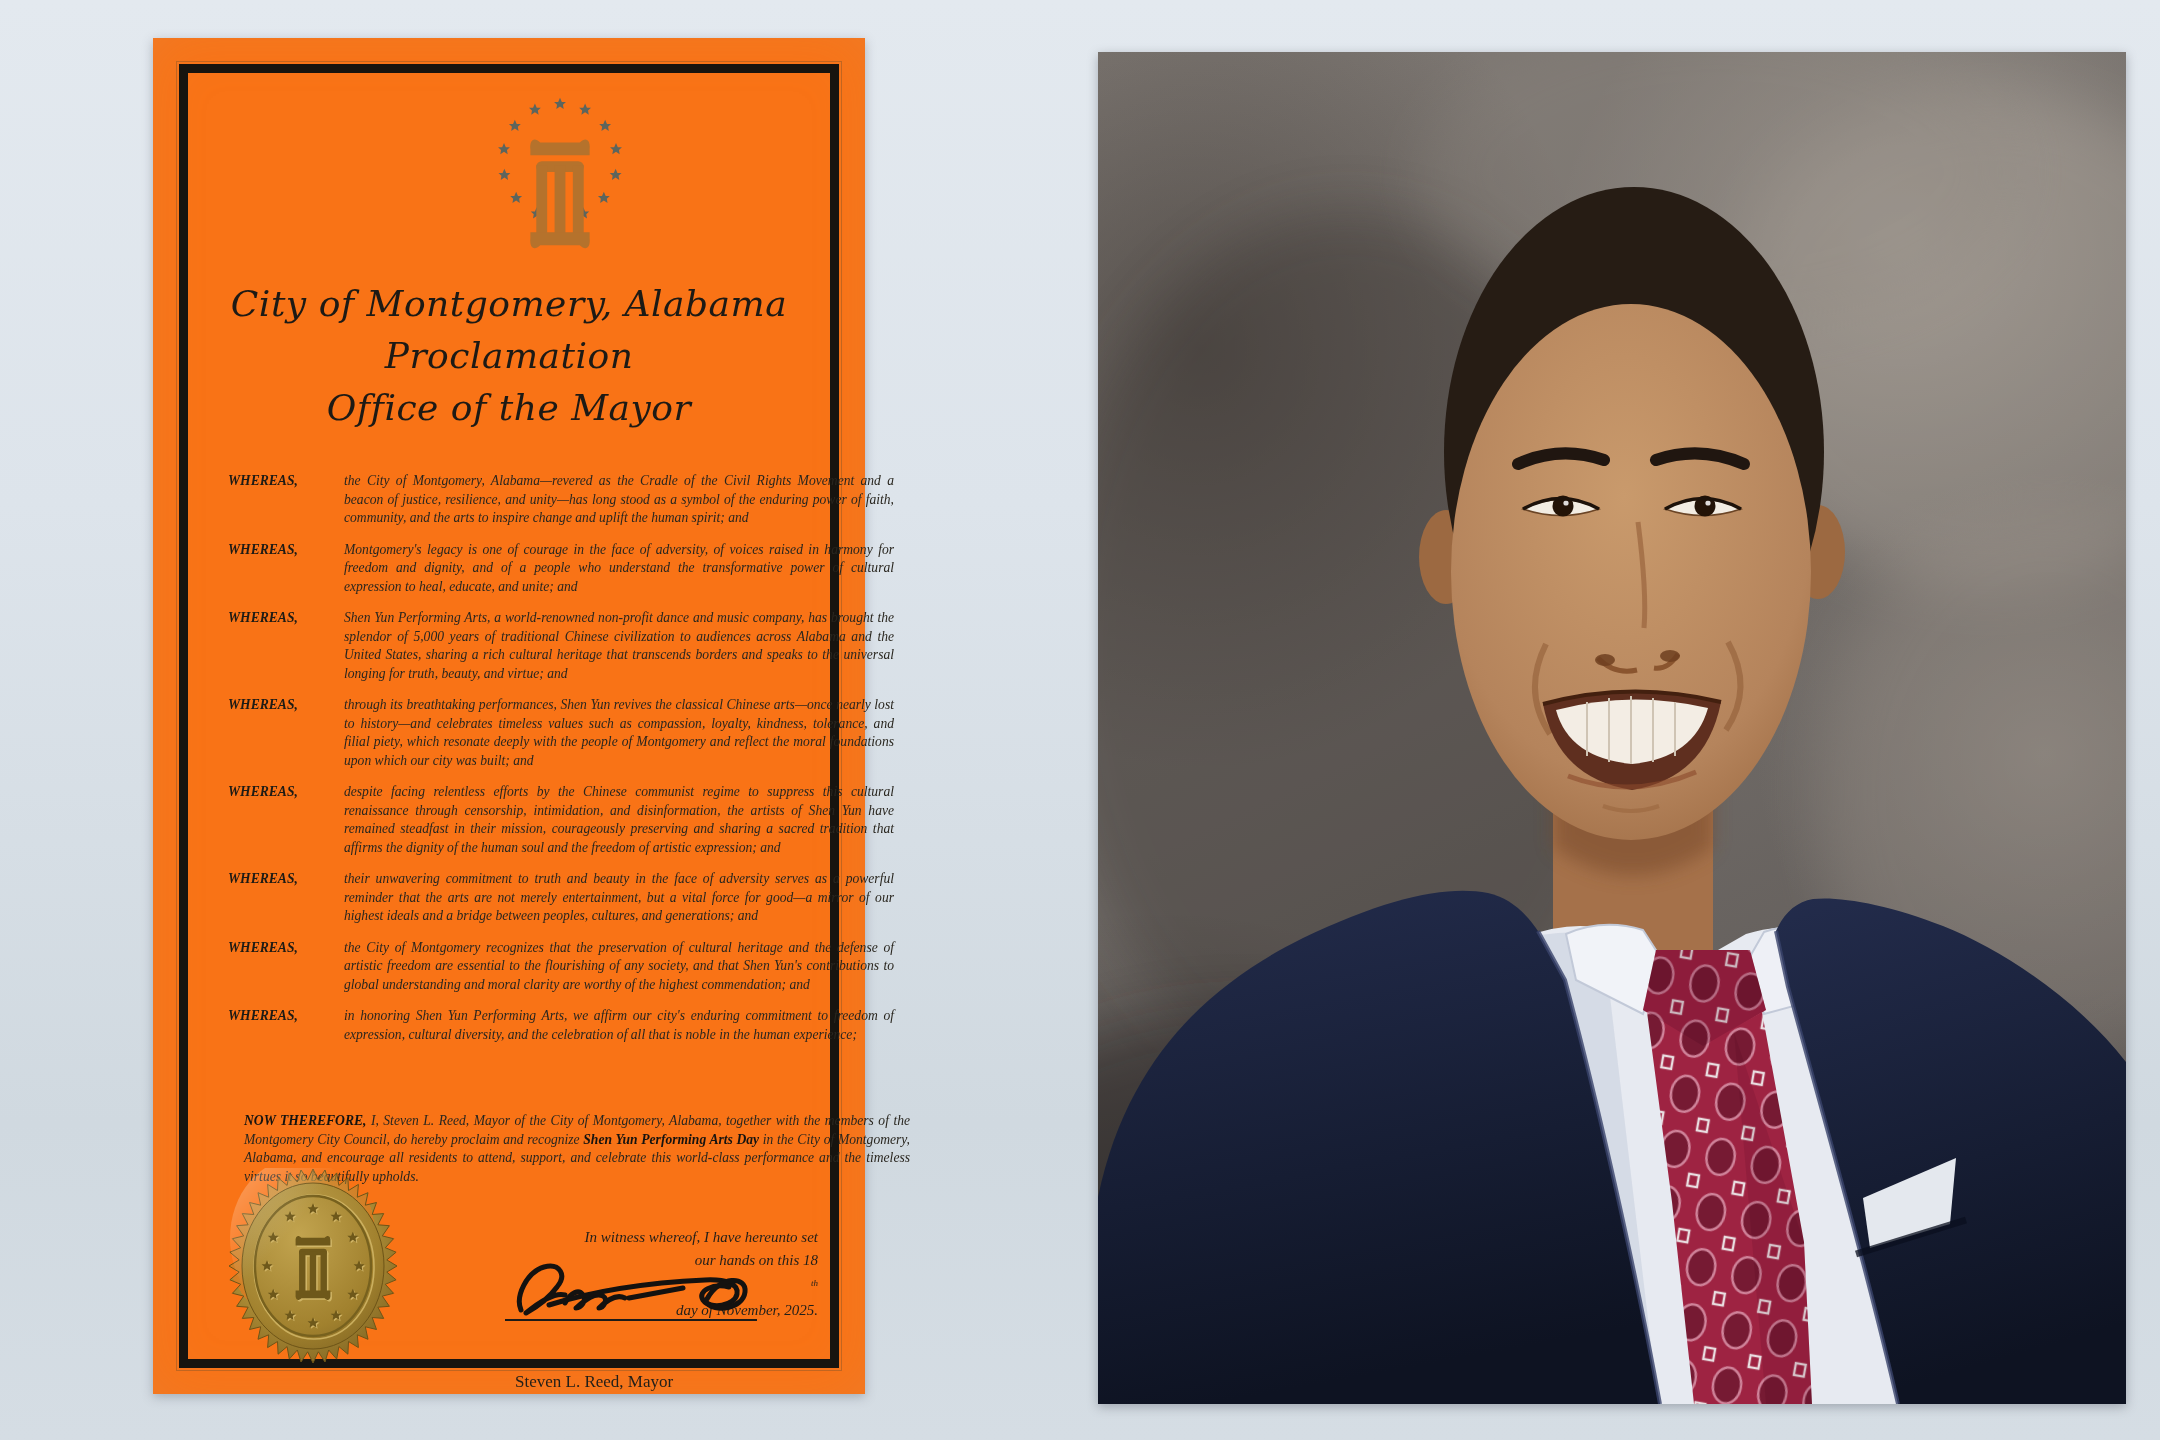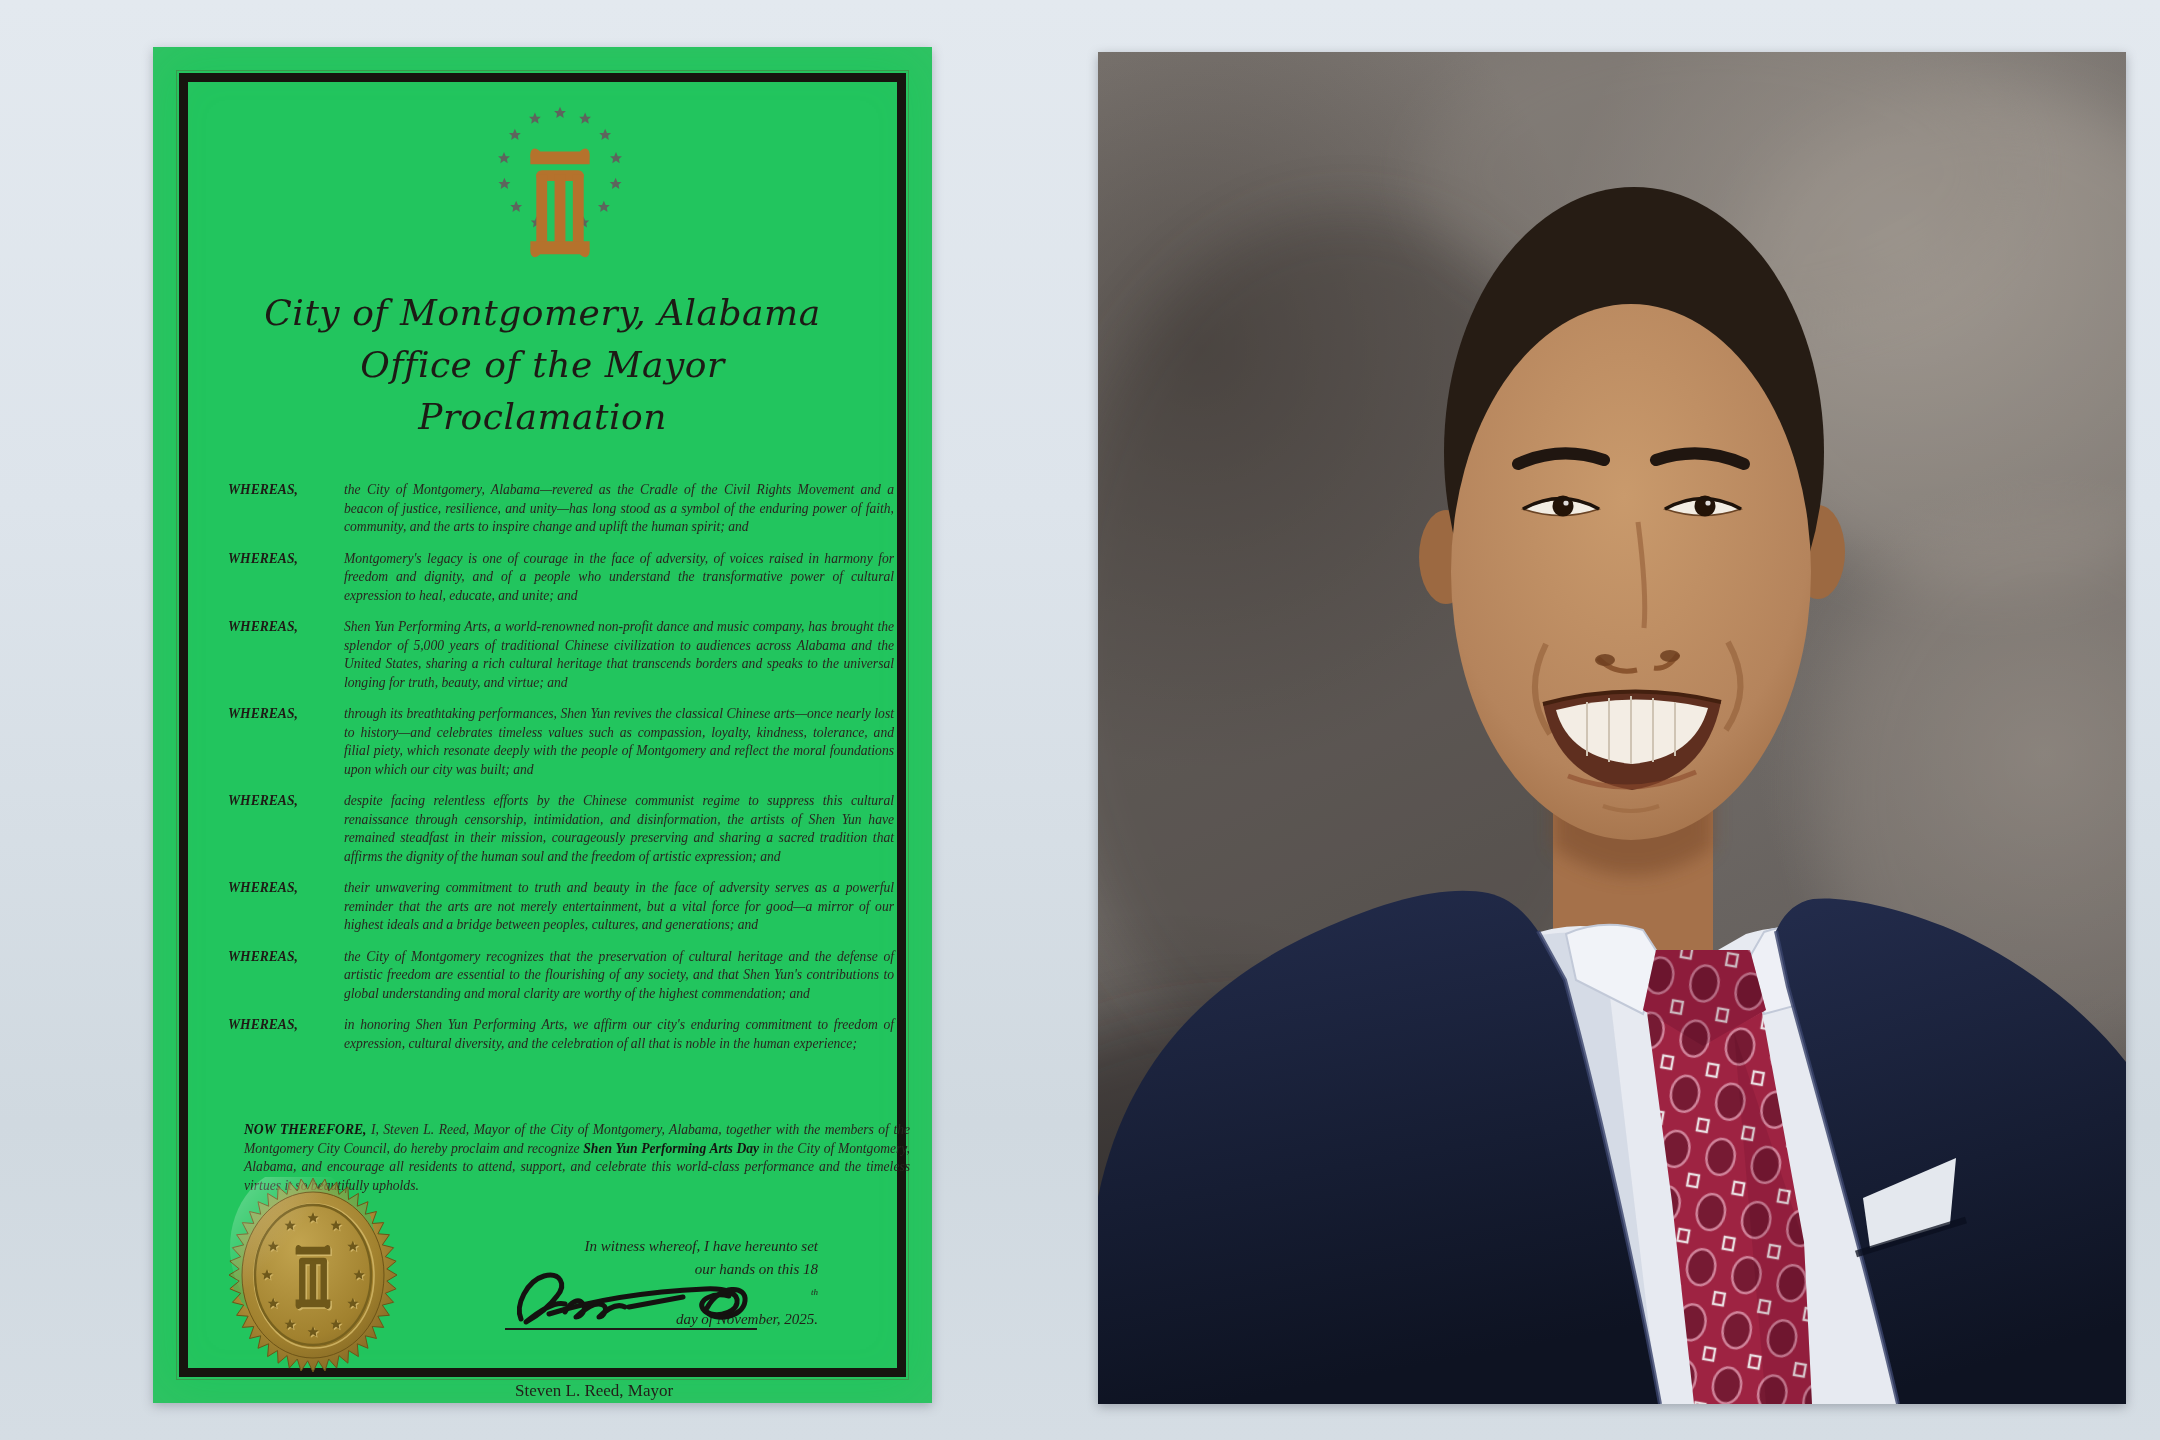--- a/index.html
+++ b/index.html
@@ -5,22 +5,22 @@
   html,body{margin:0;padding:0;}
   body{
     width:2160px;height:1440px;overflow:hidden;position:relative;
     background:linear-gradient(180deg,#e3e9ef 0%,#dde4eb 35%,#d0d9e0 78%,#d5dde4 100%);
     font-family:"Liberation Serif",serif;color:#26231e;
   }
   .stage{position:absolute;inset:0;}
 
   
   .doc{
-    position:absolute;left:153px;top:47px;width:779px;height:1356px;
-    background:#22c55e;
+    position:absolute;left:153px;top:38px;width:712px;height:1356px;
+    background:#f97316;
     box-shadow:0 3px 10px rgba(90,95,108,.38), inset 0 0 60px rgba(180,170,150,.12);
   }
   .frame{
     position:absolute;inset:26px;border:9px solid #17140f;
     outline:1px solid rgba(95,75,45,.35);outline-offset:2px;
     pointer-events:none;
   }
   .logo{position:absolute;left:337px;top:58px;width:140px;height:160px;}
   .title{
     position:absolute;left:35px;right:35px;top:240px;margin:0;
@@ -107,22 +107,22 @@
           <use href="#star5" transform="translate(126.7,53.9) scale(1.05)"></use>
           <use href="#star5" transform="translate(126.3,80.0) scale(1.05)"></use>
           <use href="#star5" transform="translate(114.4,103.3) scale(1.05)"></use>
           <use href="#star5" transform="translate(93.6,119.0) scale(1.05)"></use>
         </g>
       <use href="#column-glyph" transform="translate(2,8)" fill="#b5722c"></use>
     </svg>
 
     <h1 class="title">
       <span>City of Montgomery, Alabama</span>
+      <span>Proclamation</span>
       <span>Office of the Mayor</span>
-      <span>Proclamation</span>
     </h1>
 
     <div class="clauses">
       <div class="clause">
         <span class="wl">WHEREAS,</span>
         <span class="wt">the City of Montgomery, Alabama—revered as the Cradle of the Civil Rights Movement and a beacon of justice, resilience, and unity—has long stood as a symbol of the enduring power of faith, community, and the arts to inspire change and uplift the human spirit; and</span>
       </div>
       <div class="clause">
         <span class="wl">WHEREAS,</span>
         <span class="wt">Montgomery's legacy is one of courage in the face of adversity, of voices raised in harmony for freedom and dignity, and of a people who understand the transformative power of cultural expression to heal, educate, and unite; and</span>

